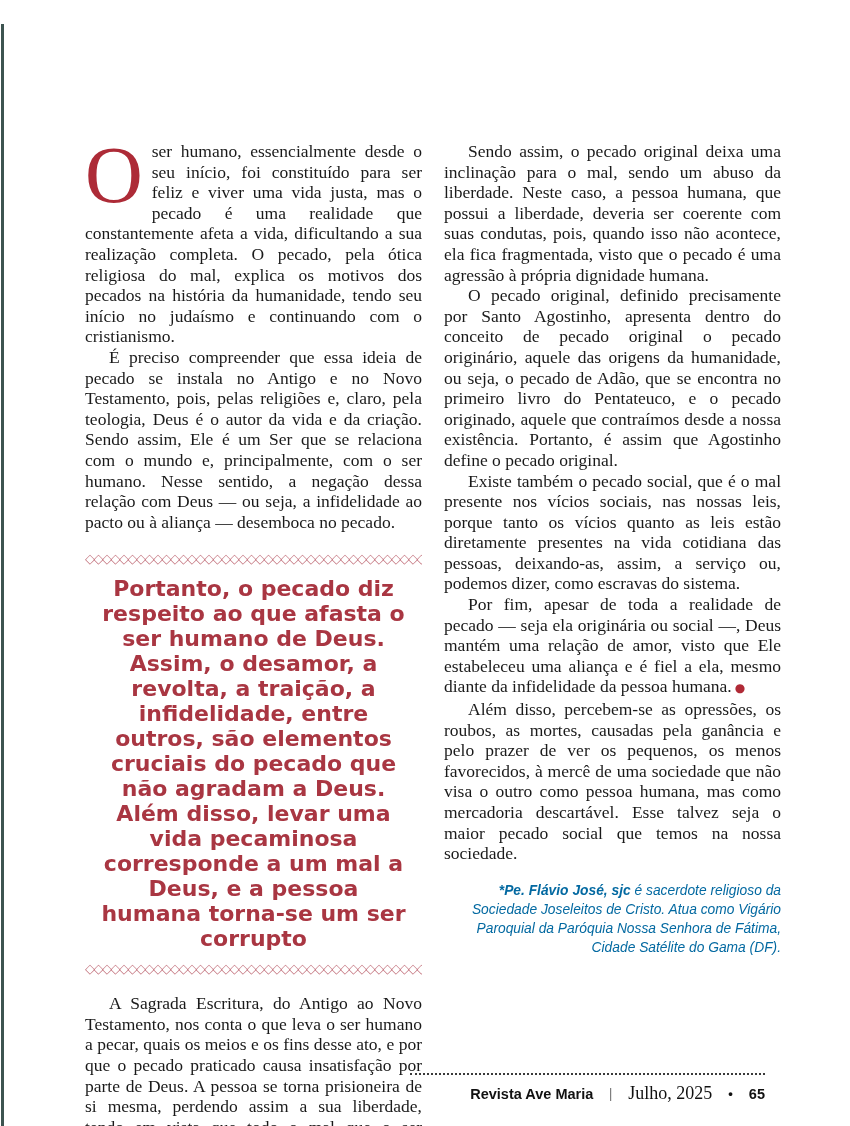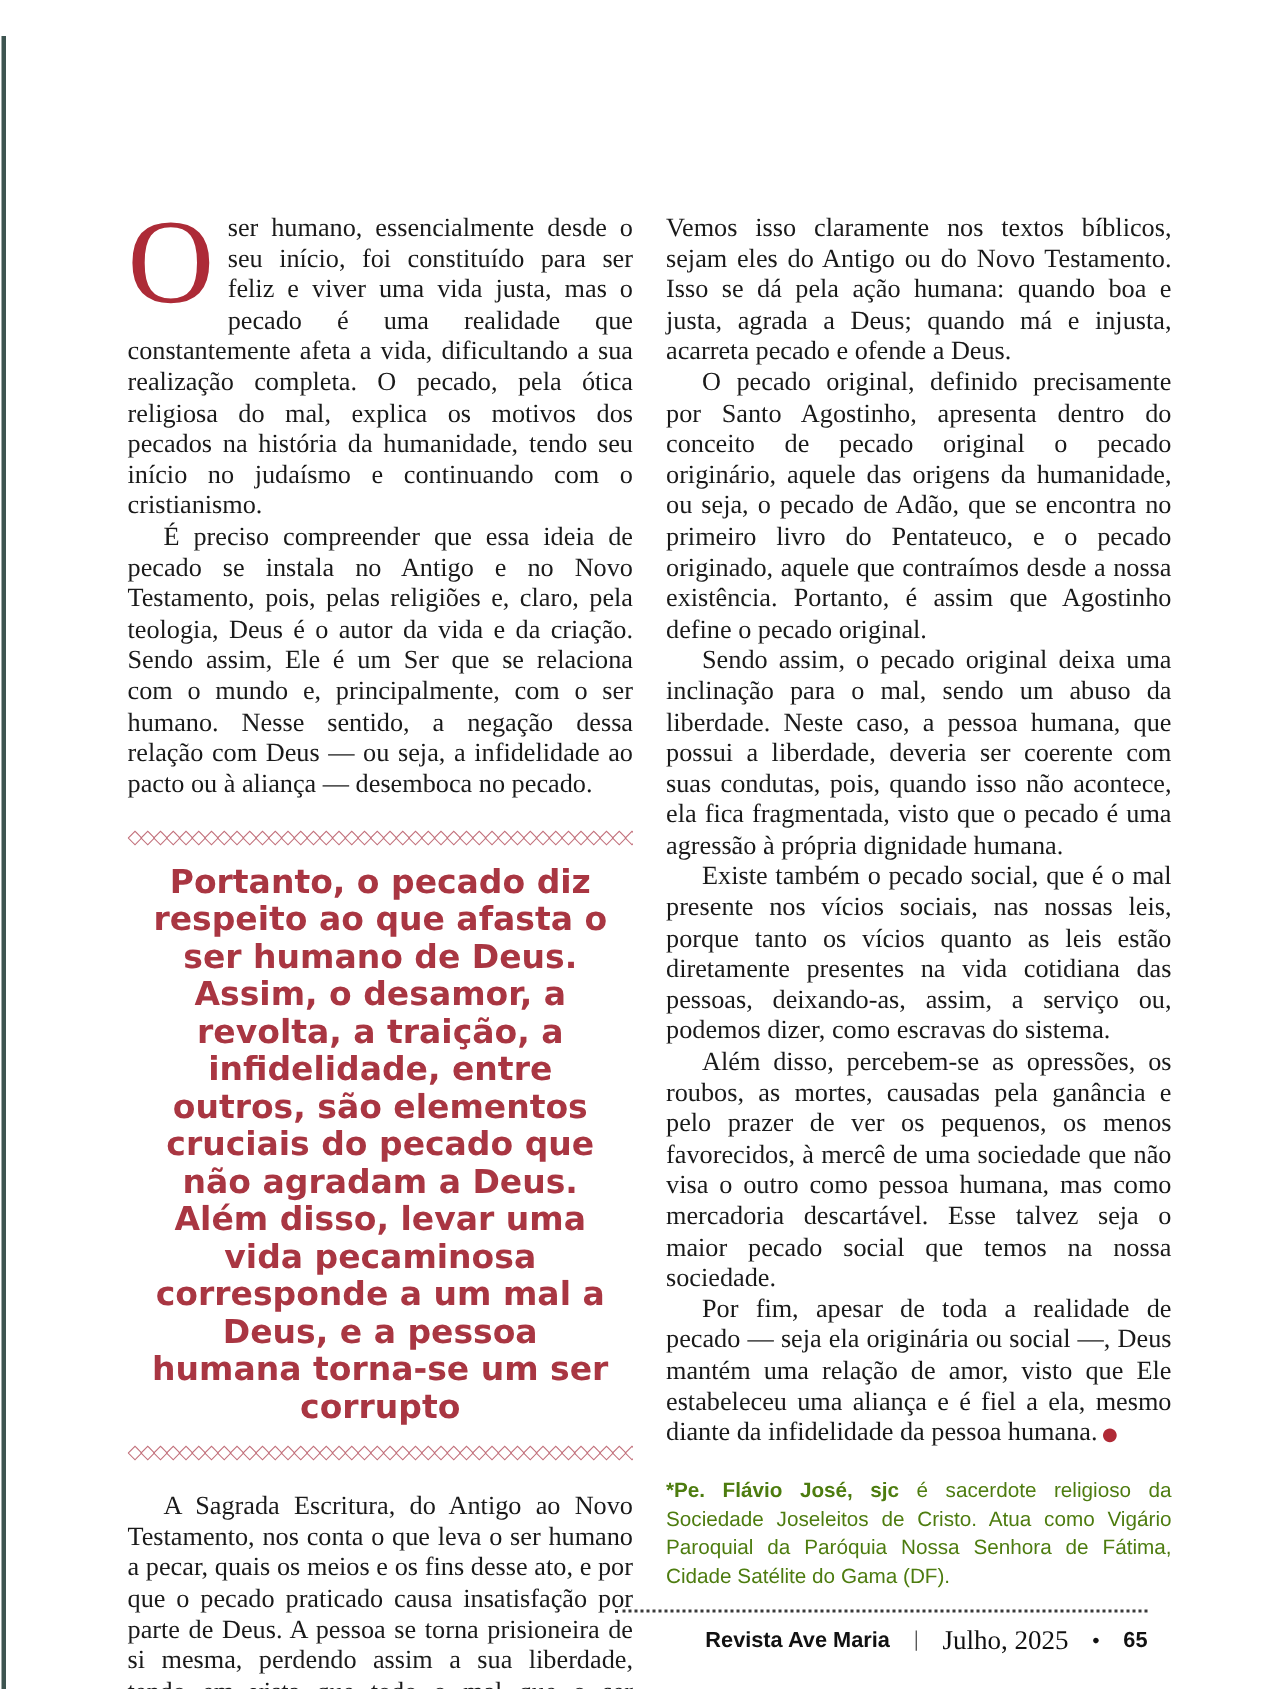--- a/index.html
+++ b/index.html
@@ -55,24 +55,26 @@
     text-indent:0;
   }
   .end-mark{
     color:#b02a36;
     font-size:12px;
     margin-left:3px;
     font-family:"DejaVu Sans", sans-serif;
   }
   .bio{
     margin-top:17px;
+    text-align:right;
     font-family:"Liberation Sans", sans-serif;
     font-size:13.8px;line-height:19px;
-    color:#4d7c0f;
+    color:#0369a1;
     text-indent:0;
+    font-style:italic;
   }
   .bio .bio-name{font-weight:700;}
   .footer-rule{
     position:absolute;
     left:410px;width:355px;top:1073px;
     border-top:2px dotted #3a3a3a;
     height:0;
   }
   .footer-credit{
     position:absolute;
@@ -101,26 +103,25 @@
     <div class="pullquote">
       <div class="pq-border">◇◇◇◇◇◇◇◇◇◇◇◇◇◇◇◇◇◇◇◇◇◇◇◇◇◇◇◇◇◇◇◇◇◇◇◇◇◇◇◇◇◇◇◇◇◇◇◇</div>
       <div class="pq-text">Portanto, o pecado diz respeito ao que afasta o ser humano de Deus. Assim, o desamor, a revolta, a traição, a infidelidade, entre outros, são elementos cruciais do pecado que não agradam a Deus. Além disso, levar uma vida pecaminosa corresponde a um mal a Deus, e a pessoa humana torna-se um ser corrupto</div>
       <div class="pq-border">◇◇◇◇◇◇◇◇◇◇◇◇◇◇◇◇◇◇◇◇◇◇◇◇◇◇◇◇◇◇◇◇◇◇◇◇◇◇◇◇◇◇◇◇◇◇◇◇</div>
     </div>
 
     <p>A Sagrada Escritura, do Antigo ao Novo Testamento, nos conta o que leva o ser humano a pecar, quais os meios e os fins desse ato, e por que o pecado praticado causa insatisfação por parte de Deus. A pessoa se torna prisioneira de si mesma, perdendo assim a sua liberdade, tendo em vista que todo o mal que o ser humano realiza é pecado.</p>
   </div>
 
   <div class="col col-right">
-    <p class="no-indent">Vemos isso claramente nos textos bíblicos, sejam eles do Antigo ou do Novo Testamento. Isso se dá pela ação humana: quando boa e justa, agrada a Deus; quando má e injusta, acarreta pecado e ofende a Deus.</p>
+    <p>Sendo assim, o pecado original deixa uma inclinação para o mal, sendo um abuso da liberdade. Neste caso, a pessoa humana, que possui a liberdade, deveria ser coerente com suas condutas, pois, quando isso não acontece, ela fica fragmentada, visto que o pecado é uma agressão à própria dignidade humana.</p>
     <p>O pecado original, definido precisamente por Santo Agostinho, apresenta dentro do conceito de pecado original o pecado originário, aquele das origens da humanidade, ou seja, o pecado de Adão, que se encontra no primeiro livro do Pentateuco, e o pecado originado, aquele que contraímos desde a nossa existência. Portanto, é assim que Agostinho define o pecado original.</p>
-    <p>Sendo assim, o pecado original deixa uma inclinação para o mal, sendo um abuso da liberdade. Neste caso, a pessoa humana, que possui a liberdade, deveria ser coerente com suas condutas, pois, quando isso não acontece, ela fica fragmentada, visto que o pecado é uma agressão à própria dignidade humana.</p>
     <p>Existe também o pecado social, que é o mal presente nos vícios sociais, nas nossas leis, porque tanto os vícios quanto as leis estão diretamente presentes na vida cotidiana das pessoas, deixando-as, assim, a serviço ou, podemos dizer, como escravas do sistema.</p>
+    <p><span>Por fim, apesar de toda a realidade de pecado — seja ela originária ou social —, Deus mantém uma relação de amor, visto que Ele estabeleceu uma aliança e é fiel a ela, mesmo diante da infidelidade da pessoa humana.</span><span class="end-mark">●</span></p>
     <p>Além disso, percebem-se as opressões, os roubos, as mortes, causadas pela ganância e pelo prazer de ver os pequenos, os menos favorecidos, à mercê de uma sociedade que não visa o outro como pessoa humana, mas como mercadoria descartável. Esse talvez seja o maior pecado social que temos na nossa sociedade.</p>
-    <p><span>Por fim, apesar de toda a realidade de pecado — seja ela originária ou social —, Deus mantém uma relação de amor, visto que Ele estabeleceu uma aliança e é fiel a ela, mesmo diante da infidelidade da pessoa humana.</span><span class="end-mark">●</span></p>
 
     <div class="bio">
       <span class="bio-name">*Pe. Flávio José, sjc</span><span> é sacerdote religioso da Sociedade Joseleitos de Cristo. Atua como Vigário Paroquial da Paróquia Nossa Senhora de Fátima, Cidade Satélite do Gama (DF).</span>
     </div>
   </div>
 
   <div class="footer-rule"></div>
 
   <div class="footer-credit">
     <span class="footer-mag">Revista Ave Maria</span>

